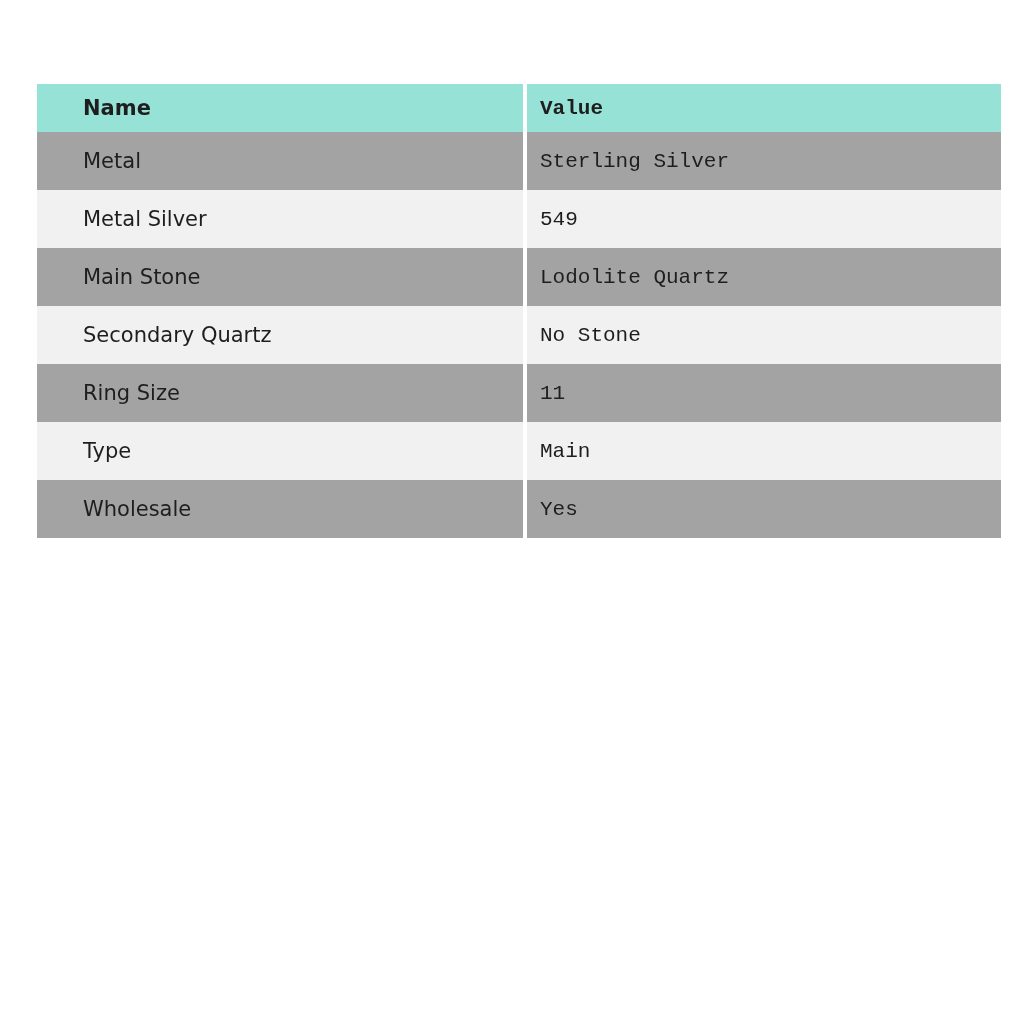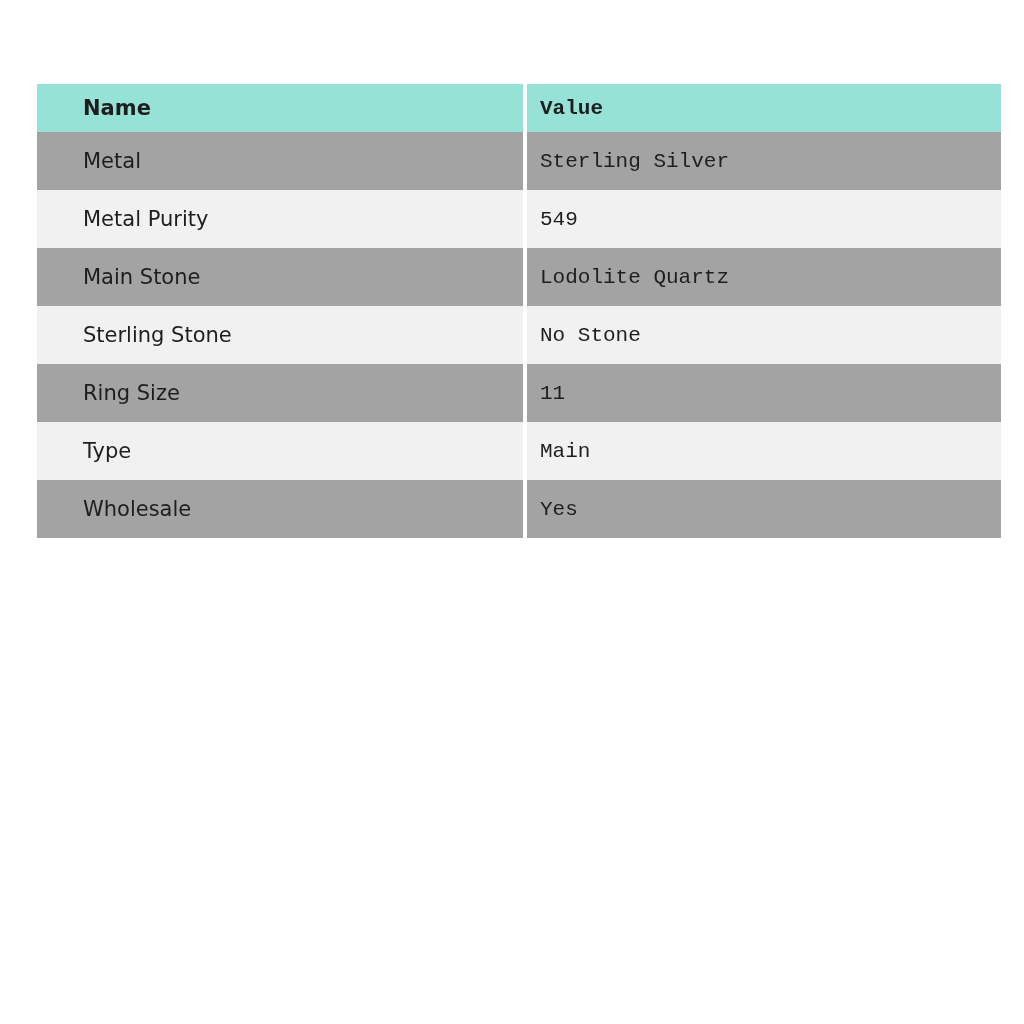--- a/index.html
+++ b/index.html
@@ -62,31 +62,31 @@
     <div class="cell name">Name</div>
     <div class="cell value">Value</div>
   </div>
 
   <div class="row">
     <div class="cell name">Metal</div>
     <div class="cell value">Sterling Silver</div>
   </div>
 
   <div class="row">
-    <div class="cell name">Metal Purity</div>
+    <div class="cell name">Metal Silver</div>
     <div class="cell value">549</div>
   </div>
 
   <div class="row">
     <div class="cell name">Main Stone</div>
     <div class="cell value">Lodolite Quartz</div>
   </div>
 
   <div class="row">
-    <div class="cell name">Sterling Stone</div>
+    <div class="cell name">Secondary Quartz</div>
     <div class="cell value">No Stone</div>
   </div>
 
   <div class="row">
     <div class="cell name">Ring Size</div>
     <div class="cell value">11</div>
   </div>
 
   <div class="row">
     <div class="cell name">Type</div>

